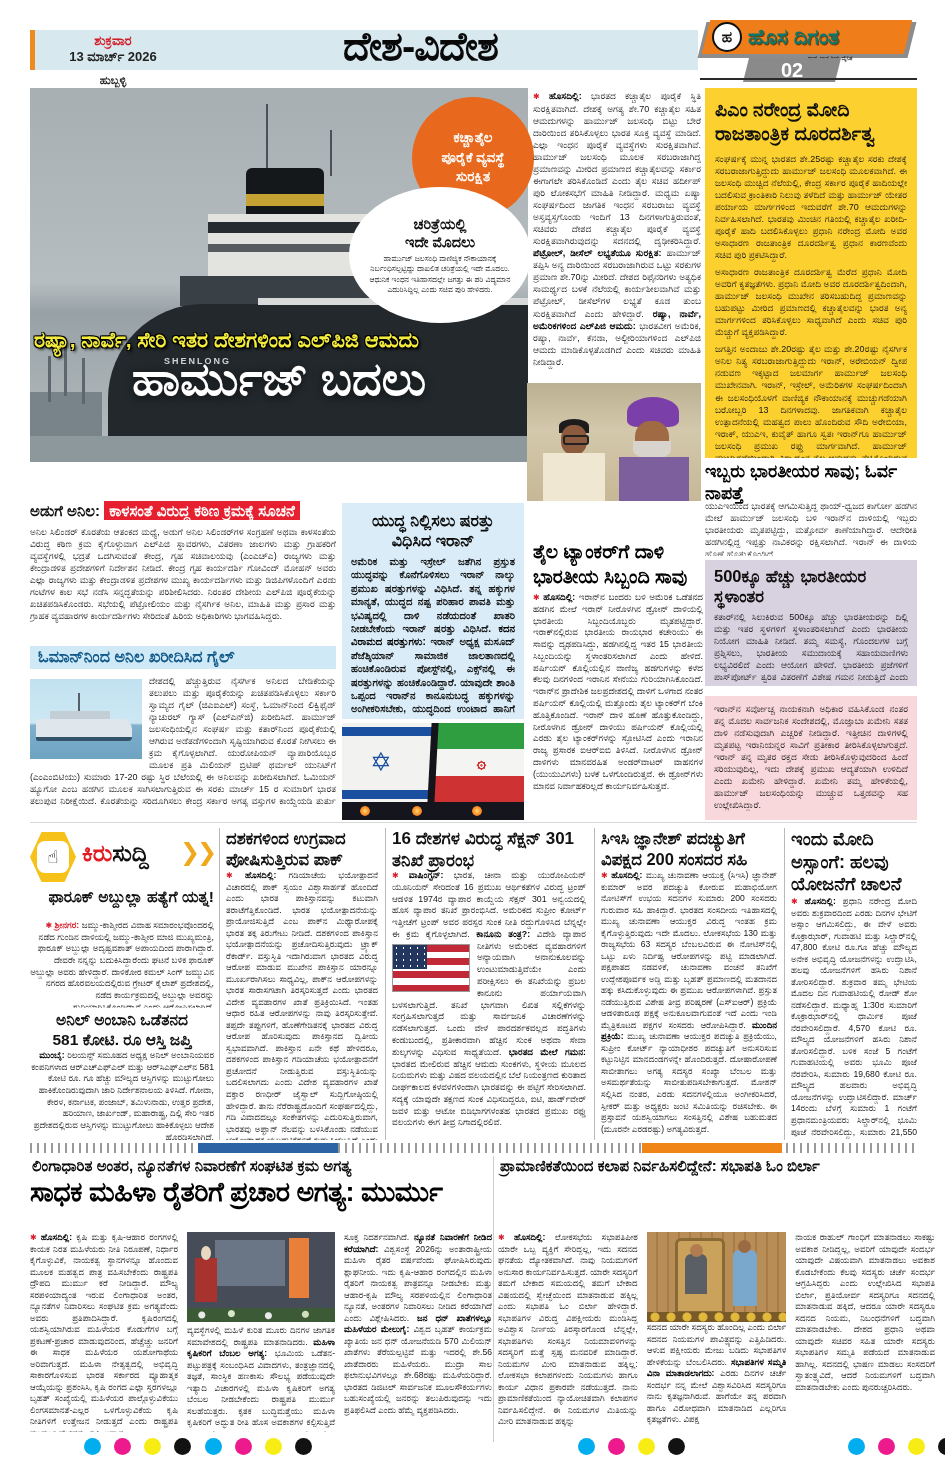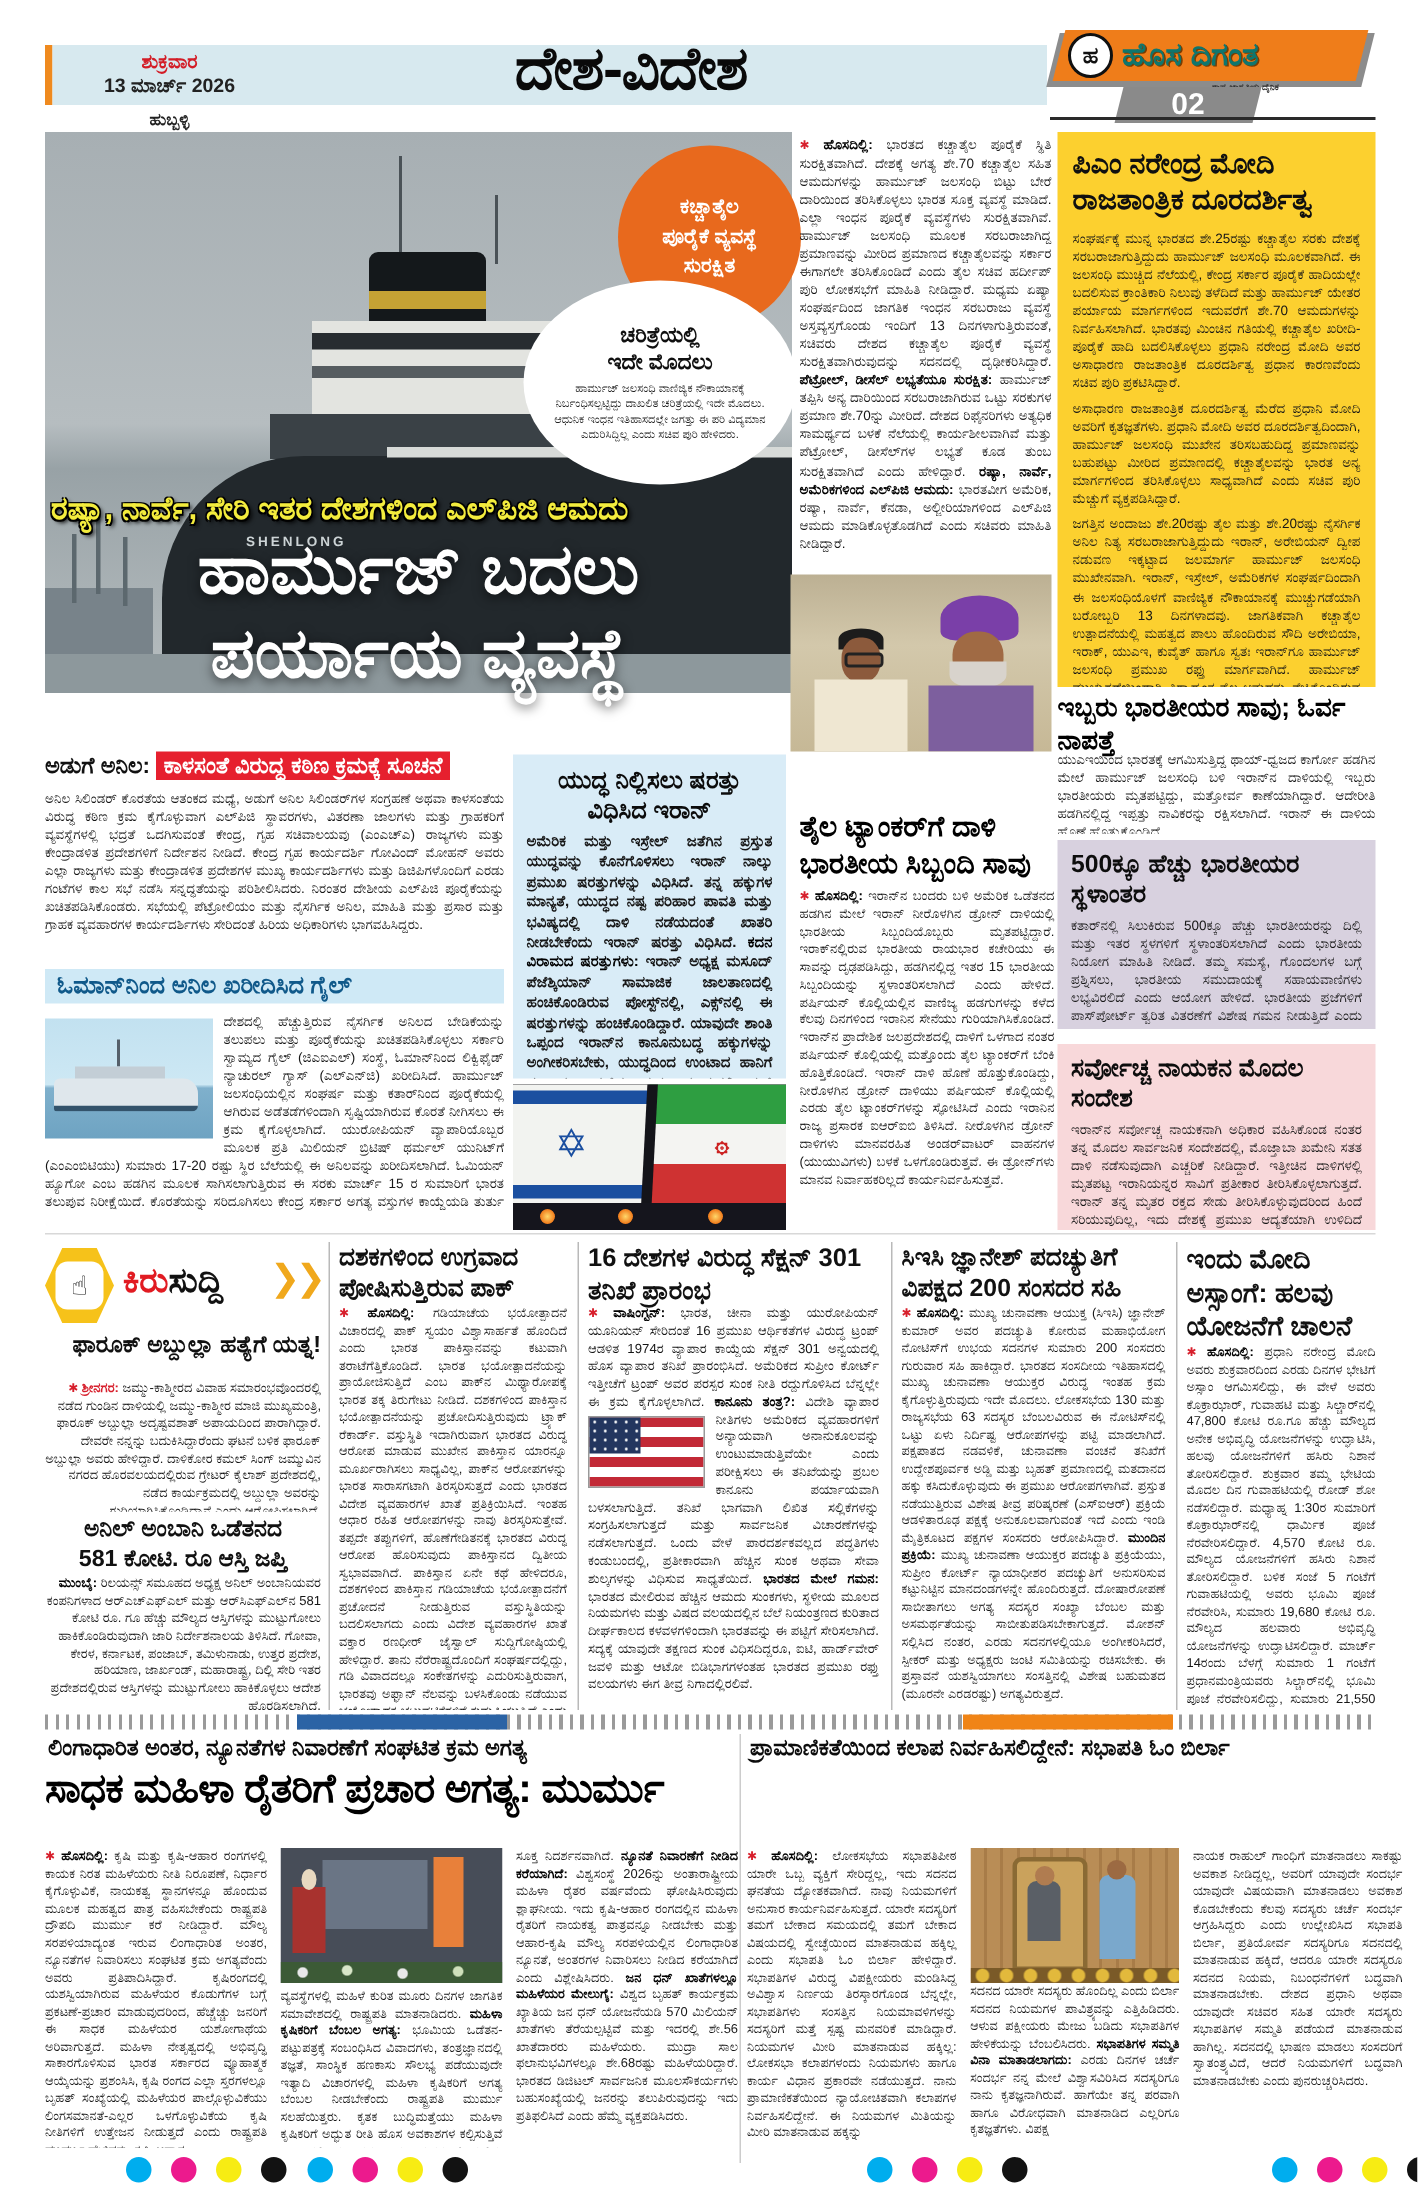--- a/index.html
+++ b/index.html
@@ -227,21 +227,20 @@
     <div>ಸುರಕ್ಷಿತ</div>
   </div>
   <div class="abs" id="badge-white">
     <div class="t">ಚರಿತ್ರೆಯಲ್ಲಿ</div>
     <div class="t">ಇದೇ ಮೊದಲು</div>
     <div class="s">ಹಾರ್ಮುಜ್ ಜಲಸಂಧಿ ವಾಣಿಜ್ಯಿಕ ನೌಕಾಯಾನಕ್ಕೆ ನಿರ್ಬಂಧಿಸಲ್ಪಟ್ಟಿದ್ದು ದಾಖಲಿತ ಚರಿತ್ರೆಯಲ್ಲಿ ಇದೇ ಮೊದಲು. ಆಧುನಿಕ ಇಂಧನ ಇತಿಹಾಸದಲ್ಲೇ ಜಗತ್ತು ಈ ಪರಿ ವಿದ್ಯಮಾನ ಎದುರಿಸಿದ್ದಿಲ್ಲ ಎಂದು ಸಚಿವ ಪುರಿ ಹೇಳಿದರು.</div>
   </div>
   <div class="abs" id="lead-kicker">ರಷ್ಯಾ, ನಾರ್ವೆ, ಸೇರಿ ಇತರ ದೇಶಗಳಿಂದ ಎಲ್‌ಪಿಜಿ ಆಮದು</div>
   <div class="abs" id="lead-headline">
     <div>ಹಾರ್ಮುಜ್ ಬದಲು</div>
-    <div>ಪರ್ಯಾಯ ವ್ಯವಸ್ಥೆ</div>
   </div>
 
   <div class="abs body crop" id="mid-col">
     <span class="star">✱</span>
     <b>ಹೊಸದಿಲ್ಲಿ:</b>
     <span>ಭಾರತದ ಕಚ್ಚಾತೈಲ ಪೂರೈಕೆ ಸ್ಥಿತಿ ಸುರಕ್ಷಿತವಾಗಿದೆ. ದೇಶಕ್ಕೆ ಅಗತ್ಯ ಶೇ.70 ಕಚ್ಚಾತೈಲ ಸಹಿತ ಆಮದುಗಳನ್ನು ಹಾರ್ಮುಜ್ ಜಲಸಂಧಿ ಬಿಟ್ಟು ಬೇರೆ ದಾರಿಯಿಂದ ತರಿಸಿಕೊಳ್ಳಲು ಭಾರತ ಸೂಕ್ತ ವ್ಯವಸ್ಥೆ ಮಾಡಿದೆ. ಎಲ್ಲಾ ಇಂಧನ ಪೂರೈಕೆ ವ್ಯವಸ್ಥೆಗಳು ಸುರಕ್ಷಿತವಾಗಿವೆ. ಹಾರ್ಮುಜ್ ಜಲಸಂಧಿ ಮೂಲಕ ಸರಬರಾಜಾಗಿದ್ದ ಪ್ರಮಾಣವನ್ನು ಮೀರಿದ ಪ್ರಮಾಣದ ಕಚ್ಚಾತೈಲವನ್ನು ಸರ್ಕಾರ ಈಗಾಗಲೇ ತರಿಸಿಕೊಂಡಿದೆ ಎಂದು ತೈಲ ಸಚಿವ ಹರ್ದೀಪ್ ಪುರಿ ಲೋಕಸಭೆಗೆ ಮಾಹಿತಿ ನೀಡಿದ್ದಾರೆ. ಮಧ್ಯಮ ಏಷ್ಯಾ ಸಂಘರ್ಷದಿಂದ ಜಾಗತಿಕ ಇಂಧನ ಸರಬರಾಜು ವ್ಯವಸ್ಥೆ ಅಸ್ತವ್ಯಸ್ತಗೊಂಡು ಇಂದಿಗೆ 13 ದಿನಗಳಾಗುತ್ತಿರುವಂತೆ, ಸಚಿವರು ದೇಶದ ಕಚ್ಚಾತೈಲ ಪೂರೈಕೆ ವ್ಯವಸ್ಥೆ ಸುರಕ್ಷಿತವಾಗಿರುವುದನ್ನು ಸದನದಲ್ಲಿ ದೃಢೀಕರಿಸಿದ್ದಾರೆ.</span>
     <b>ಪೆಟ್ರೋಲ್, ಡೀಸೆಲ್ ಲಭ್ಯತೆಯೂ ಸುರಕ್ಷಿತ:</b>
     <span>ಹಾರ್ಮುಜ್ ತಪ್ಪಿಸಿ ಅನ್ಯ ದಾರಿಯಿಂದ ಸರಬರಾಜಾಗಿರುವ ಒಟ್ಟು ಸರಕುಗಳ ಪ್ರಮಾಣ ಶೇ.70ನ್ನು ಮೀರಿದೆ. ದೇಶದ ರಿಫೈನರಿಗಳು ಅತ್ಯಧಿಕ ಸಾಮರ್ಥ್ಯದ ಬಳಕೆ ನೆಲೆಯಲ್ಲಿ ಕಾರ್ಯಶೀಲವಾಗಿವೆ ಮತ್ತು ಪೆಟ್ರೋಲ್, ಡೀಸೆಲ್‌ಗಳ ಲಭ್ಯತೆ ಕೂಡ ತುಂಬ ಸುರಕ್ಷಿತವಾಗಿದೆ ಎಂದು ಹೇಳಿದ್ದಾರೆ.</span>
     <b>ರಷ್ಯಾ, ನಾರ್ವೆ, ಅಮೆರಿಕಗಳಿಂದ ಎಲ್‌ಪಿಜಿ ಆಮದು:</b>
     <span>ಭಾರತವೀಗ ಅಮೆರಿಕ, ರಷ್ಯಾ, ನಾರ್ವೆ, ಕೆನಡಾ, ಅಲ್ಜೀರಿಯಾಗಳಿಂದ ಎಲ್‌ಪಿಜಿ ಆಮದು ಮಾಡಿಕೊಳ್ಳತೊಡಗಿದೆ ಎಂದು ಸಚಿವರು ಮಾಹಿತಿ ನೀಡಿದ್ದಾರೆ.</span>
@@ -268,21 +267,20 @@
 
   <div class="abs" id="deaths-hl">ಇಬ್ಬರು ಭಾರತೀಯರ ಸಾವು; ಓರ್ವ ನಾಪತ್ತೆ</div>
   <div class="abs body crop" id="deaths-body">ಯುಎಇಯಿಂದ ಭಾರತಕ್ಕೆ ಆಗಮಿಸುತ್ತಿದ್ದ ಥಾಯ್-ಧ್ವಜದ ಕಾರ್ಗೋ ಹಡಗಿನ ಮೇಲೆ ಹಾರ್ಮುಜ್ ಜಲಸಂಧಿ ಬಳಿ ಇರಾನ್‌ನ ದಾಳಿಯಲ್ಲಿ ಇಬ್ಬರು ಭಾರತೀಯರು ಮೃತಪಟ್ಟಿದ್ದು, ಮತ್ತೋರ್ವ ಕಾಣೆಯಾಗಿದ್ದಾರೆ. ಆದೇರೀತಿ ಹಡಗಿನಲ್ಲಿದ್ದ ಇಪ್ಪತ್ತು ನಾವಿಕರನ್ನು ರಕ್ಷಿಸಲಾಗಿದೆ. ಇರಾನ್ ಈ ದಾಳಿಯ ಹೊಣೆ ಹೊತ್ತುಕೊಂಡಿದೆ.</div>
 
   <div class="abs" id="evac-box">
     <h3>500ಕ್ಕೂ ಹೆಚ್ಚು ಭಾರತೀಯರ ಸ್ಥಳಾಂತರ</h3>
     <div class="body">ಕತಾರ್‌ನಲ್ಲಿ ಸಿಲುಕಿರುವ 500ಕ್ಕೂ ಹೆಚ್ಚು ಭಾರತೀಯರನ್ನು ದಿಲ್ಲಿ ಮತ್ತು ಇತರ ಸ್ಥಳಗಳಿಗೆ ಸ್ಥಳಾಂತರಿಸಲಾಗಿದೆ ಎಂದು ಭಾರತೀಯ ನಿಯೋಗ ಮಾಹಿತಿ ನೀಡಿದೆ. ತಮ್ಮ ಸಮಸ್ಯೆ, ಗೊಂದಲಗಳ ಬಗ್ಗೆ ಪ್ರಶ್ನಿಸಲು, ಭಾರತೀಯ ಸಮುದಾಯಕ್ಕೆ ಸಹಾಯವಾಣಿಗಳು ಲಭ್ಯವಿರಲಿದೆ ಎಂದು ಆಯೋಗ ಹೇಳಿದೆ. ಭಾರತೀಯ ಪ್ರಜೆಗಳಿಗೆ ಪಾಸ್‌ಪೋರ್ಟ್ ತ್ವರಿತ ವಿತರಣೆಗೆ ವಿಶೇಷ ಗಮನ ನೀಡುತ್ತಿದೆ ಎಂದು ಹೇಳಿದೆ. ಪ್ರಸ್ತುತ ಪರಿಸ್ಥಿತಿಯಿಂದಾಗಿ, ನಾವು ವಾರದ ಎಲ್ಲಾ ದಿನಗಳಲ್ಲೂ ಪಾಸ್‌ಪೋರ್ಟ್ ಅರ್ಜಿಗಳನ್ನು ತೆಗೆದುಕೊಳ್ಳಲು ಮುಕ್ತರಾಗಿದ್ದೇವೆ. 1-2 ದಿನಗಳಲ್ಲಿ ತತ್ಕಾಲ್ ಪಾಸ್‌ಪೋರ್ಟ್ ವಿತರಿಸಲಾಗುತ್ತಿದೆ ಎಂದು ಹೇಳಿದೆ.</div>
   </div>
 
   <div class="abs" id="leader-box">
-    <h3>ಸರ್ವೋಚ್ಚ ನಾಯಕನ ಮೊದಲ ಸಂದೇಶ</h3>
     <div class="body">ಇರಾನ್‌ನ ಸರ್ವೋಚ್ಚ ನಾಯಕನಾಗಿ ಅಧಿಕಾರ ವಹಿಸಿಕೊಂಡ ನಂತರ ತನ್ನ ಮೊದಲ ಸಾರ್ವಜನಿಕ ಸಂದೇಶದಲ್ಲಿ, ಮೊಜ್ತಾಬಾ ಖಮೇನಿ ಸತತ ದಾಳಿ ನಡೆಸುವುದಾಗಿ ಎಚ್ಚರಿಕೆ ನೀಡಿದ್ದಾರೆ. ಇತ್ತೀಚಿನ ದಾಳಿಗಳಲ್ಲಿ ಮೃತಪಟ್ಟ ಇರಾನಿಯನ್ನರ ಸಾವಿಗೆ ಪ್ರತೀಕಾರ ತೀರಿಸಿಕೊಳ್ಳ‌ಲಾಗುತ್ತದೆ. ಇರಾನ್ ತನ್ನ ಮೃತರ ರಕ್ತದ ಸೇಡು ತೀರಿಸಿಕೊಳ್ಳುವುದರಿಂದ ಹಿಂದೆ ಸರಿಯುವುದಿಲ್ಲ, ಇದು ದೇಶಕ್ಕೆ ಪ್ರಮುಖ ಆದ್ಯತೆಯಾಗಿ ಉಳಿದಿದೆ ಎಂದು ಖಮೇನಿ ಹೇಳಿದ್ದಾರೆ. ಖಮೇನಿ ತಮ್ಮ ಹೇಳಿಕೆಯಲ್ಲಿ, ಹಾರ್ಮುಜ್ ಜಲಸಂಧಿಯನ್ನು ಮುಚ್ಚುವ ಒತ್ತಡವನ್ನು ಸಹ ಉಲ್ಲೇಖಿಸಿದ್ದಾರೆ.</div>
   </div>
 
   <div class="abs" id="aduge-hl">
     <b>ಅಡುಗೆ ಅನಿಲ:</b>
     <span class="red-hl">ಕಾಳಸಂತೆ ವಿರುದ್ಧ ಕಠಿಣ ಕ್ರಮಕ್ಕೆ ಸೂಚನೆ</span>
   </div>
   <div class="abs body crop" id="aduge-body">ಅನಿಲ ಸಿಲಿಂಡರ್ ಕೊರತೆಯ ಆತಂಕದ ಮಧ್ಯೆ, ಅಡುಗೆ ಅನಿಲ ಸಿಲಿಂಡರ್‌ಗಳ ಸಂಗ್ರಹಣೆ ಅಥವಾ ಕಾಳಸಂತೆಯ ವಿರುದ್ಧ ಕಠಿಣ ಕ್ರಮ ಕೈಗೊಳ್ಳುವಾಗ ಎಲ್‌ಪಿಜಿ ಸ್ಥಾವರಗಳು, ವಿತರಣಾ ಜಾಲಗಳು ಮತ್ತು ಗ್ರಾಹಕರಿಗೆ ವ್ಯವಸ್ಥೆಗಳಲ್ಲಿ ಭದ್ರತೆ ಒದಗಿಸುವಂತೆ ಕೇಂದ್ರ, ಗೃಹ ಸಚಿವಾಲಯವು (ಎಂಎಚ್‌ಎ) ರಾಜ್ಯಗಳು ಮತ್ತು ಕೇಂದ್ರಾಡಳಿತ ಪ್ರದೇಶಗಳಿಗೆ ನಿರ್ದೇಶನ ನೀಡಿದೆ. ಕೇಂದ್ರ ಗೃಹ ಕಾರ್ಯದರ್ಶಿ ಗೋವಿಂದ್ ಮೋಹನ್ ಅವರು ಎಲ್ಲಾ ರಾಜ್ಯಗಳು ಮತ್ತು ಕೇಂದ್ರಾಡಳಿತ ಪ್ರದೇಶಗಳ ಮುಖ್ಯ ಕಾರ್ಯದರ್ಶಿಗಳು ಮತ್ತು ಡಿಜಿಪಿಗಳೊಂದಿಗೆ ಎರಡು ಗಂಟೆಗಳ ಕಾಲ ಸಭೆ ನಡೆಸಿ ಸನ್ನದ್ಧತೆಯನ್ನು ಪರಿಶೀಲಿಸಿದರು. ನಿರಂತರ ದೇಶೀಯ ಎಲ್‌ಪಿಜಿ ಪೂರೈಕೆಯನ್ನು ಖಚಿತಪಡಿಸಿಕೊಂಡರು. ಸಭೆಯಲ್ಲಿ ಪೆಟ್ರೋಲಿಯಂ ಮತ್ತು ನೈಸರ್ಗಿಕ ಅನಿಲ, ಮಾಹಿತಿ ಮತ್ತು ಪ್ರಸಾರ ಮತ್ತು ಗ್ರಾಹಕ ವ್ಯವಹಾರಗಳ ಕಾರ್ಯದರ್ಶಿಗಳು ಸೇರಿದಂತೆ ಹಿರಿಯ ಅಧಿಕಾರಿಗಳು ಭಾಗವಹಿಸಿದ್ದರು.</div>
 
   <div class="abs" id="gail-bar">ಓಮಾನ್‌ನಿಂದ ಅನಿಲ ಖರೀದಿಸಿದ ಗೈಲ್</div>

